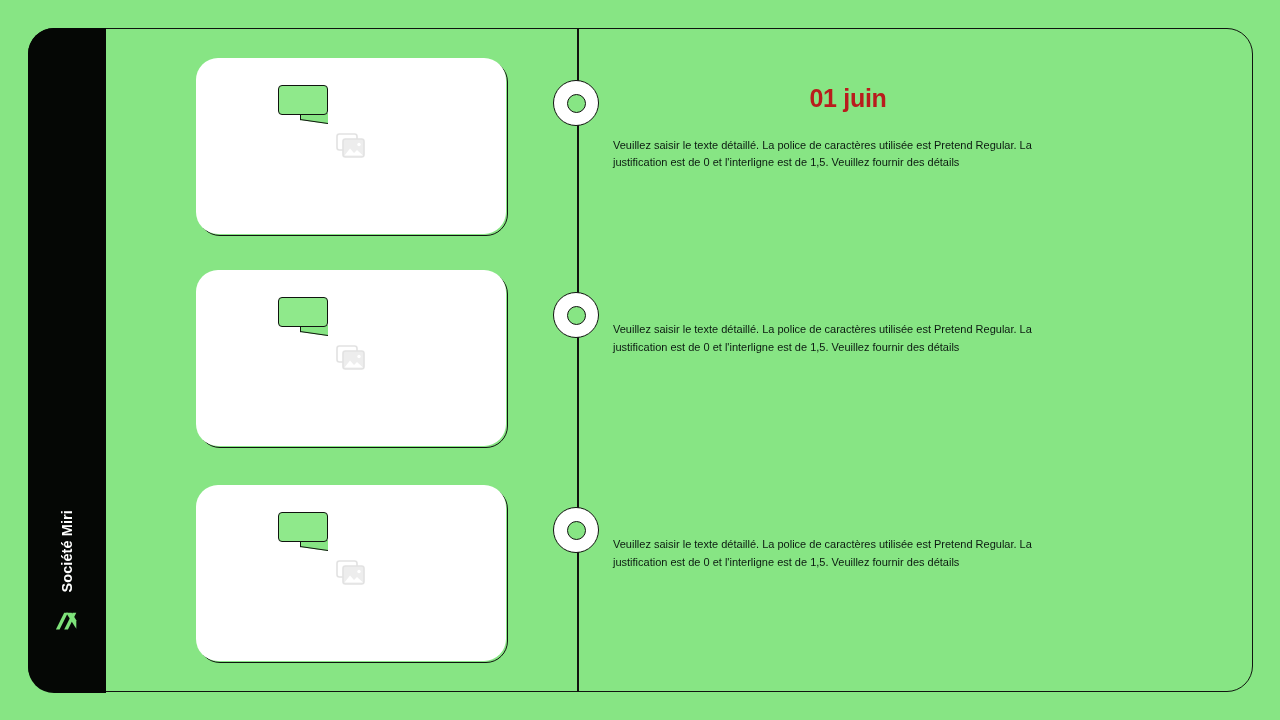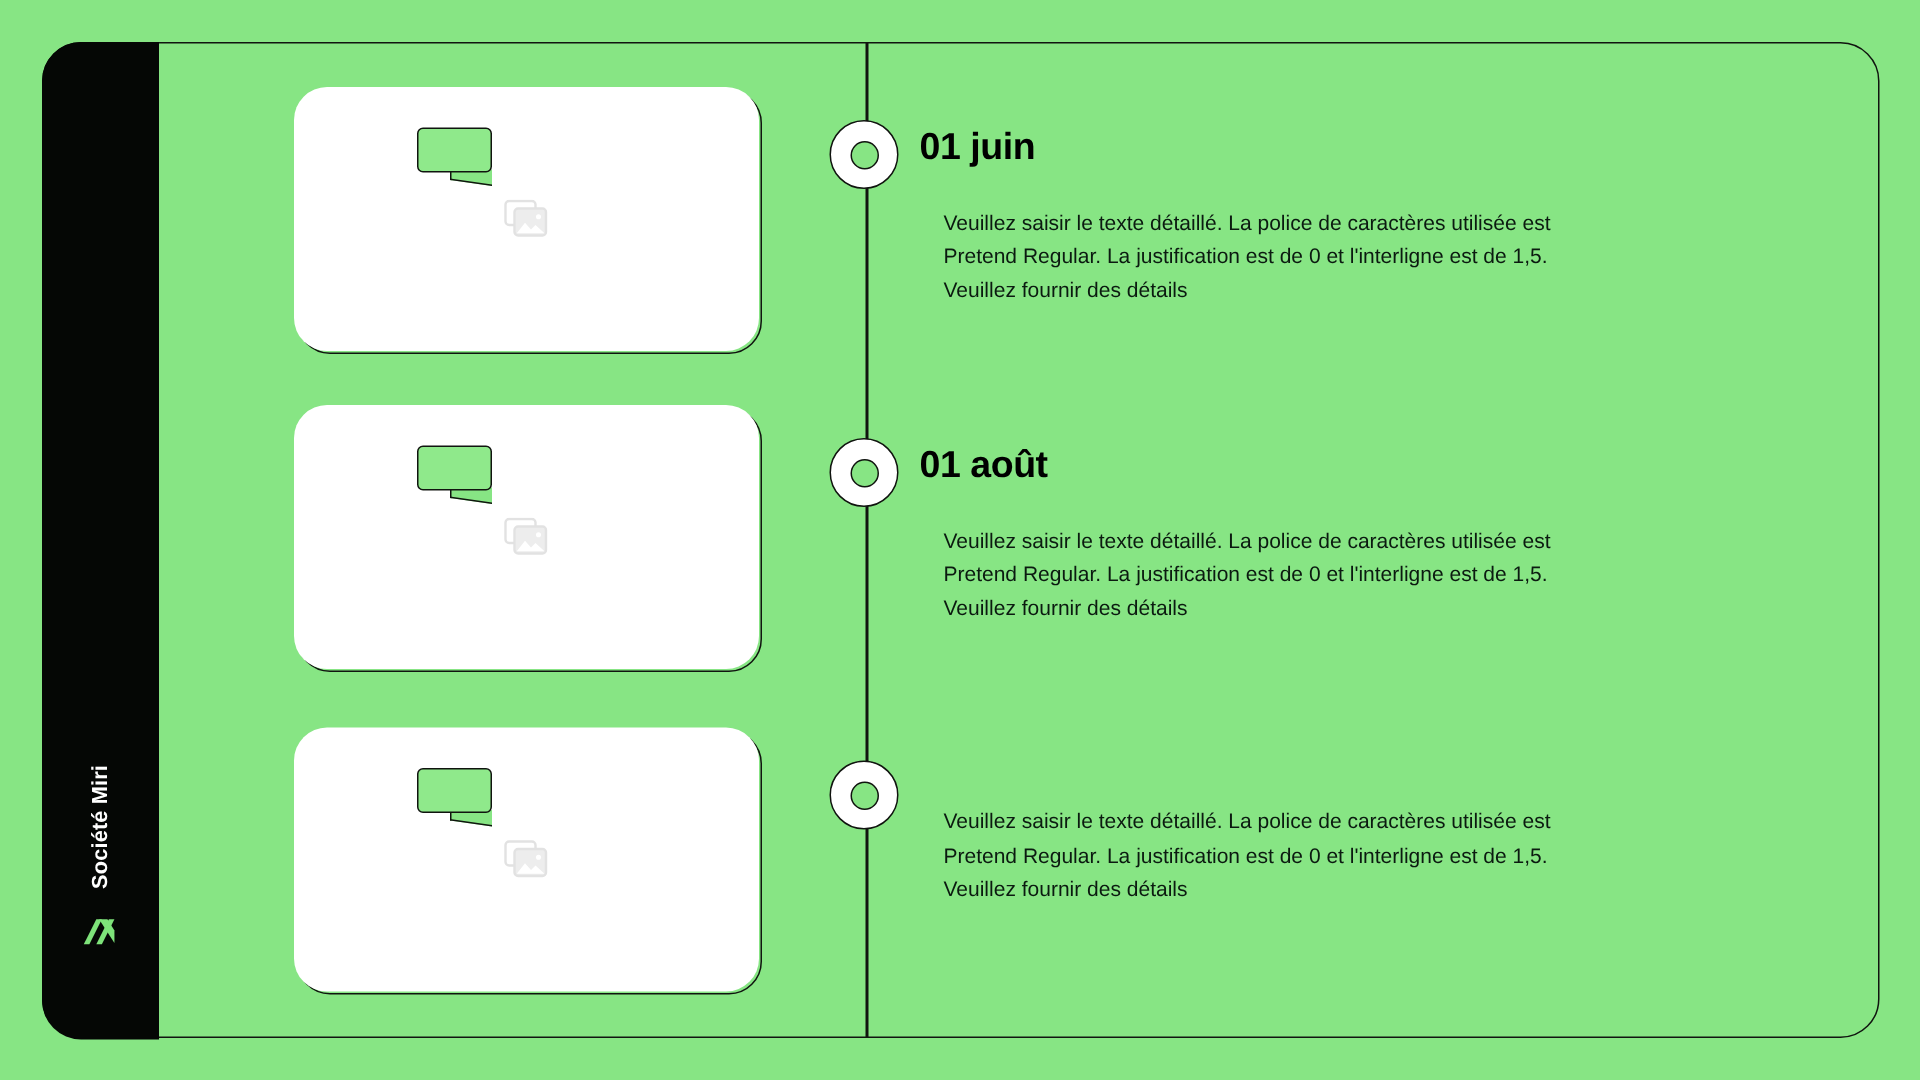--- a/index.html
+++ b/index.html
@@ -194,27 +194,28 @@
     position: absolute;
     left: 613px;
     top: 30px;
     width: 470px;
   }
   .entry-title {
     margin: 0;
     font-size: 25px;
     font-weight: 700;
     letter-spacing: -0.3px;
-    color: #000000;
+    color: #b91c1c;
     line-height: 1.1;
+    text-align: center;
   }
   .entry-body {
-    margin: 16px;
+    margin: 0;
     margin-top: 24px;
-    font-size: 14px;
+    font-size: 11px;
     font-weight: 400;
     line-height: 1.62;
     color: #0b1a10;
     max-width: 432px;
   }
 </style>
 </head>
 <body>
 
 <div class="stage">
@@ -278,21 +279,20 @@
     </div>
 
     <div class="card-tab">
       <div class="tab-fold"></div>
       <div class="tab-body"></div>
     </div>
 
     <div class="marker"></div>
 
     <div class="entry-text">
-      <h2 class="entry-title">01 août</h2>
       <p class="entry-body">Veuillez saisir le texte détaillé. La police de caractères utilisée est Pretend Regular. La justification est de 0 et l'interligne est de 1,5. Veuillez fournir des détails</p>
     </div>
   </div>
 
   <div class="row row-3">
 
     <div class="media-card">
       <div class="card-outline"></div>
       <div class="card-face">
         <svg class="placeholder-icon" viewBox="0 0 30 26">

